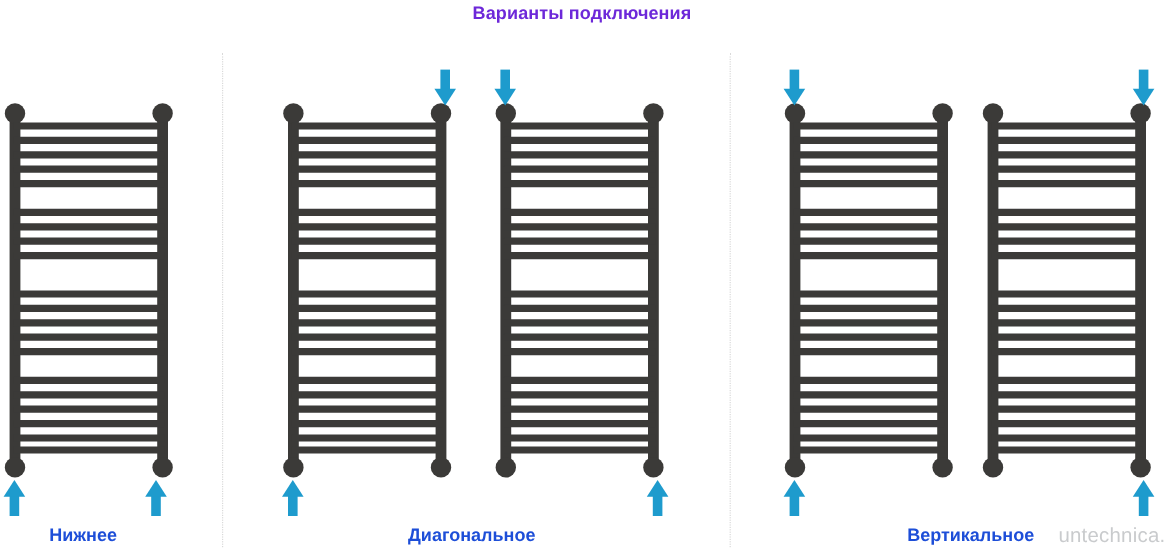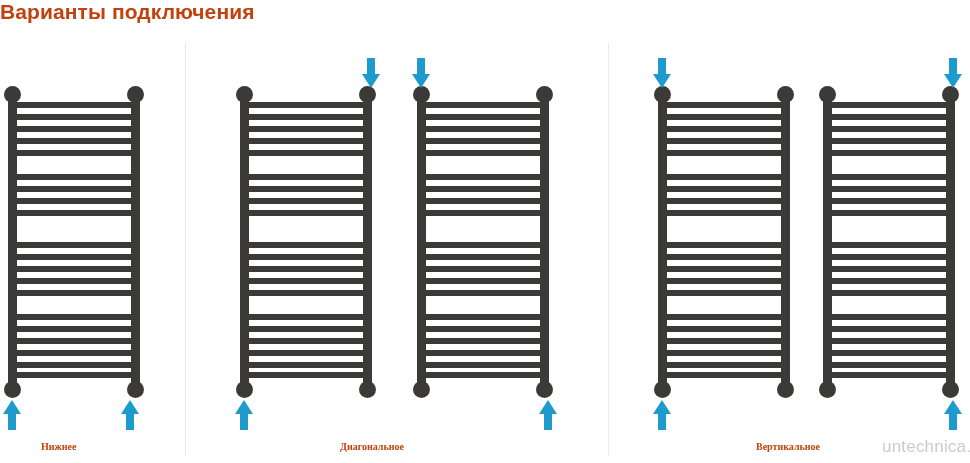--- a/index.html
+++ b/index.html
@@ -8,45 +8,45 @@
     background:#ffffff;
     font-family:"Liberation Sans", sans-serif;
     overflow:hidden;
     position:relative;
   }
   .stage{position:absolute;left:0;top:0;width:970px;height:463px;}
 
   
   .title{
     position:absolute;left:0;top:0;width:970px;
-    font-size:21px;
+    text-align:center;
+    font-size:15px;
     font-weight:bold;
-    color:#c2410c;
+    color:#6d28d9;
     line-height:20px;
     padding-top:2px;
     letter-spacing:0.1px;
   }
 
   
   .divider{
     position:absolute;
     top:44px;height:412px;
     width:1px;
     border-left:1px dotted #d9d9d9;
   }
 
   
   .caption{
     position:absolute;
-    font-size:10px;
+    font-size:15px;
     font-weight:bold;
-    color:#c2410c;
+    color:#1d4ed8;
     white-space:nowrap;
     line-height:16px;
-    font-family:Liberation Serif, serif;
   }
 
   
   .watermark{
     position:absolute;
     font-size:17px;
     color:#c9cbcd;
     white-space:nowrap;
     font-weight:normal;
     letter-spacing:0.2px;

